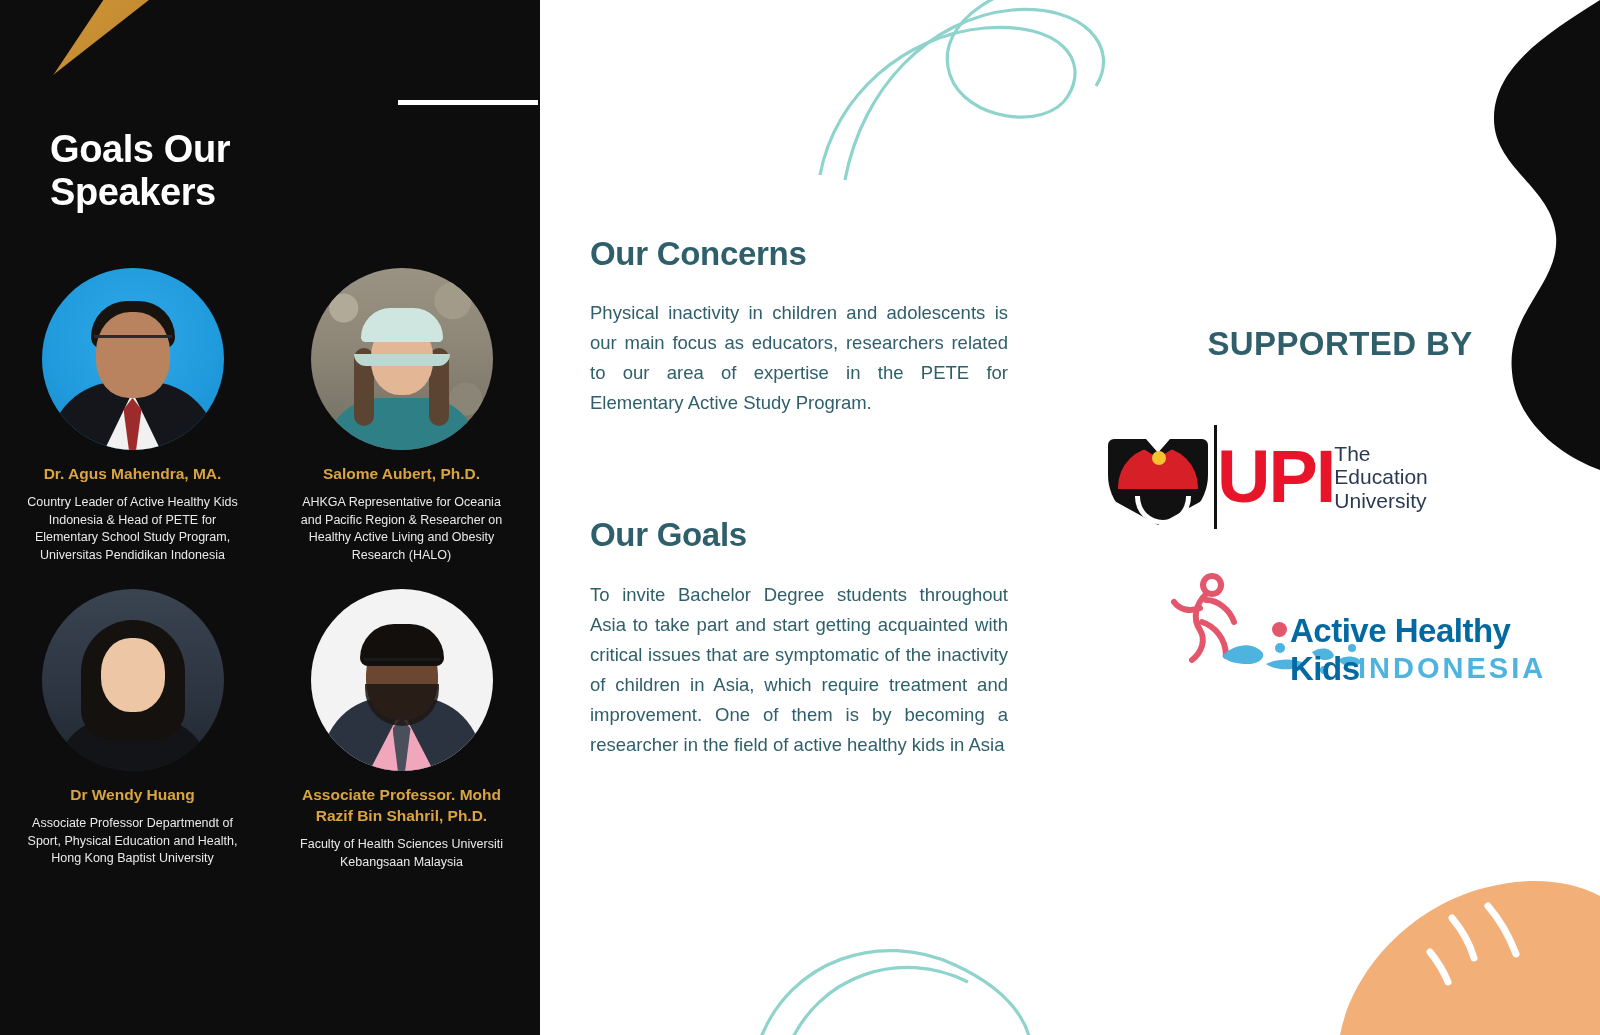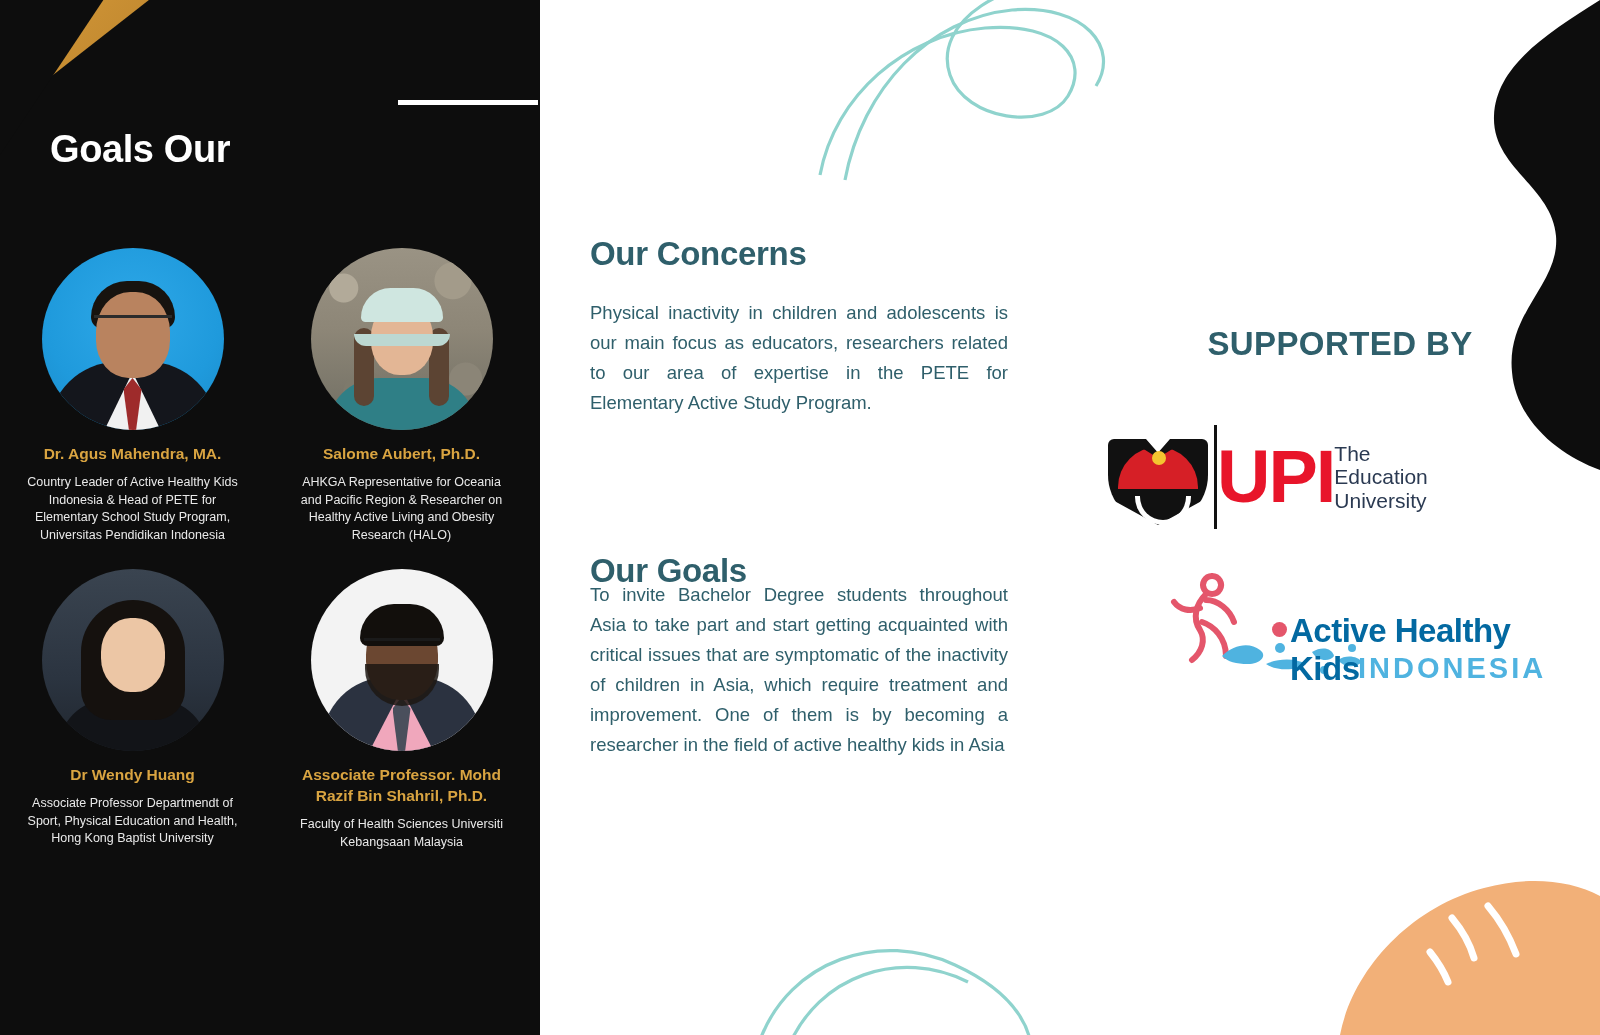--- a/index.html
+++ b/index.html
@@ -59,21 +59,21 @@
     color: #ffffff;
     font-size: 38px;
     line-height: 1.12;
     font-weight: bold;
     letter-spacing: -0.4px;
   }
 
   .speakers-grid {
     position: absolute;
     left: 10px;
-    top: 248px;
+    top: 268px;
     width: 520px;
     display: grid;
     grid-template-columns: 245px 245px;
     column-gap: 18px;
     row-gap: 14px;
     gap: 24px;
   }
   .speaker {
     text-align: center;
     color: #ffffff;
@@ -160,21 +160,21 @@
     letter-spacing: -0.3px;
   }
   .sec-body {
     color: #2f5f6b;
     font-size: 18.5px;
     line-height: 1.62;
     text-align: justify;
   }
   #concerns-heading { position: absolute; left: 0; top: 235px; }
   #concerns-body    { position: absolute; left: 0; top: 298px; width: 418px; }
-  #goals-heading    { position: absolute; left: 0; top: 516px; margin-top: 36px; }
+  #goals-heading    { position: absolute; left: 0; top: 516px; }
   #goals-body       { position: absolute; left: 0; top: 580px; width: 418px; }
 
   
   .right {
     position: absolute;
     left: 1080px;
     top: 0;
     width: 520px;
     height: 1035px;
   }
@@ -274,20 +274,21 @@
   </svg>
 </div>
 
 <div class="left-panel">
   <div class="gold-corner"></div>
   <div class="gold-corner-2"></div>
   <div class="white-rule"></div>
 
   <div class="meet-title">
     <div>Goals Our</div>
+    <div>Speakers</div>
   </div>
 
   <div class="speakers-grid">
 
     <div class="speaker">
       <div class="avatar av1">
         <div class="ph"></div>
           <div class="body"></div>
           <div class="shirt"></div>
           <div class="tie"></div>

